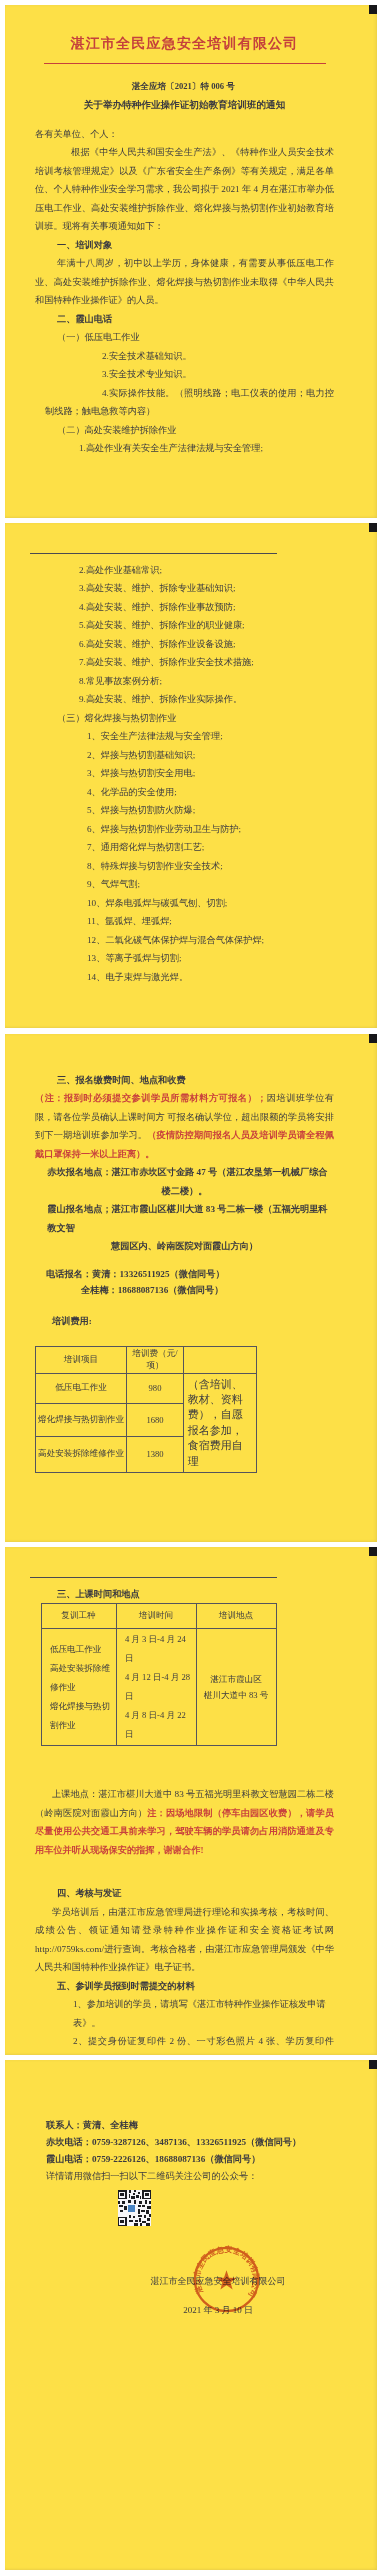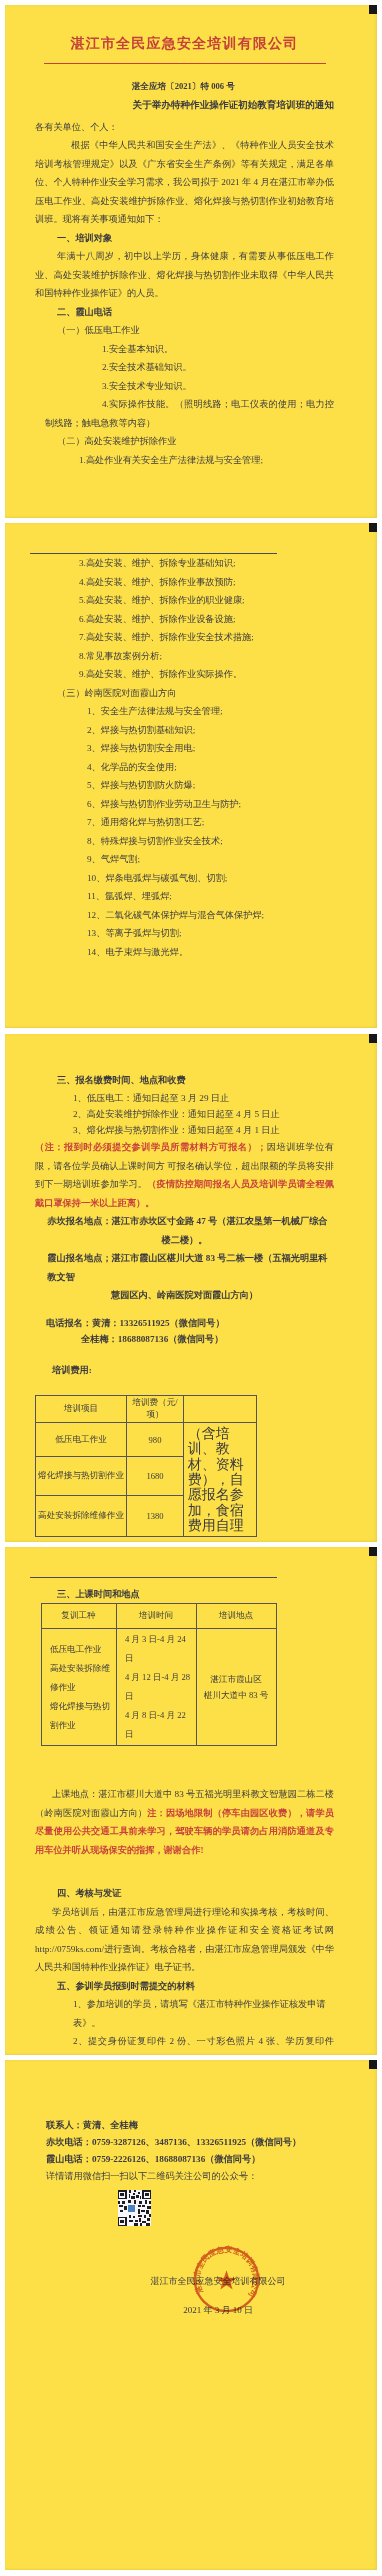--- a/index.html
+++ b/index.html
@@ -30,43 +30,43 @@
   .pl75{padding-left:46px;}
   .pl84{padding-left:52px;}
   .pl108{padding-left:67px;}
   .item4{padding-left:10px;text-indent:57px;}
   .hang2{padding-left:52px;text-indent:-14px;}
   
   .company{color:#c5413c;font-size:14px;line-height:16px;font-weight:bold;text-align:center;
            letter-spacing:1.2px;padding-top:31px;}
   .red-rule{border-top:1.2px solid #c5413c;width:282px;margin:11px auto 0;}
   .doc-no{text-align:center;font-weight:bold;font-size:8.6px;line-height:11px;margin-top:17px;padding-right:2.5px;}
-  .notice-title{text-align:right;font-weight:bold;font-size:9.6px;line-height:11.7px;margin-top:6.8px;}
-  .salutation{margin-top:7px;}
+  .notice-title{text-align:center;font-weight:bold;font-size:9.6px;line-height:11.7px;margin-top:6.8px;}
+  .salutation{margin-top:14px;}
   
   .rule-thin{border-top:0.6px solid #4a4a50;width:247px;margin:30px 0 0 -5px;}
   .mt11{margin-top:6.8px;}
   
   .sec3-head{padding-top:37px;}
   .deadline{font-size:9.2px;line-height:16px;}
   .deadlines{margin-top:1.2px;}
   .tel-block{margin-top:10px;}
   .tel-line{font-size:9.2px;line-height:16.6px;}
   .fee-head{margin-top:13.6px;padding-left:17px;}
   table{border-collapse:collapse;}
   td,th{border:0.6px solid #55545c;font-weight:normal;}
   .fee-table{margin:15.4px 0 0 0;font-size:8.6px;}
   .fee-table .c1{width:88px;text-align:center;}
   .fee-table .c2{width:54px;text-align:center;}
   .fee-table .c3{width:65px;}
   .fee-table .hrow{height:20.3px;}
   .fee-table .r1{height:23px;}
   .fee-table .r2{height:26px;}
   .fee-table .r3{height:28px;}
-  .fee-note{font-size:14px;line-height:15.4px;padding:2.5px 3.7px;text-align:left;vertical-align:middle;}
+  .fee-note{font-size:11px;line-height:15.4px;padding:2.5px 3.7px;text-align:left;vertical-align:middle;}
   
   .sch-table{margin:0 0 0 5.5px;font-size:8.6px;}
   .sch-table .c1{width:72px;}
   .sch-table .c2{width:77px;}
   .sch-table .c3{width:77px;}
   .sch-table .hrow{height:25px;text-align:center;}
   .sch-table .brow{height:84px;vertical-align:middle;}
   .sch-line{line-height:19px;padding-left:7.4px;}
   .sch-loc{text-align:center;line-height:16.6px;}
   .classloc{margin-top:39px;}
@@ -91,41 +91,41 @@
       <div class="company">湛江市全民应急安全培训有限公司</div>
       <div class="red-rule"></div>
       <div class="doc-no">湛全应培〔2021〕特 006 号</div>
       <div class="notice-title">关于举办特种作业操作证初始教育培训班的通知</div>
       <div class="line salutation">各有关单位、个人：</div>
       <p class="line para ind58">根据《中华人民共和国安全生产法》、《特种作业人员安全技术培训考核管理规定》以及《广东省安全生产条例》等有关规定，满足各单位、个人特种作业安全学习需求，我公司拟于 2021 年 4 月在湛江市举办低压电工作业、高处安装维护拆除作业、熔化焊接与热切割作业初始教育培训班。现将有关事项通知如下：</p>
       <div class="line b ind36">一、培训对象</div>
       <p class="line para ind36">年满十八周岁，初中以上学历，身体健康，有需要从事低压电工作业、高处安装维护拆除作业、熔化焊接与热切割作业未取得《中华人民共和国特种作业操作证》的人员。</p>
       <div class="line b ind36">二、霞山电话</div>
       <div class="line ind36">（一）低压电工作业</div>
-      <div class="line pl108">1.安全基本知识。</div>
       <div class="line pl108">2.安全技术基础知识。</div>
       <div class="line pl108">3.安全技术专业知识。</div>
       <p class="line para item4">4.实际操作技能。（照明线路；电工仪表的使用；电力控制线路；触电急救等内容）</p>
       <div class="line ind36">（二）高处安装维护拆除作业</div>
       <div class="line pl72">1.高处作业有关安全生产法律法规与安全管理;</div>
     </div>
   </section>
 
   <section class="page p2">
     <div class="corner"></div>
     <div class="content">
       <div class="rule-thin"></div>
+      <div class="line pl72 mt11">2.高处作业基础常识;</div>
       <div class="line pl72">3.高处安装、维护、拆除专业基础知识;</div>
       <div class="line pl72">4.高处安装、维护、拆除作业事故预防;</div>
       <div class="line pl72">5.高处安装、维护、拆除作业的职业健康;</div>
       <div class="line pl72">6.高处安装、维护、拆除作业设备设施;</div>
       <div class="line pl72">7.高处安装、维护、拆除作业安全技术措施;</div>
       <div class="line pl72">8.常见事故案例分析;</div>
       <div class="line pl72">9.高处安装、维护、拆除作业实际操作。</div>
-      <div class="line ind36">（三）岭南医院对面霞山方向</div>
+      <div class="line ind36">（三）熔化焊接与热切割作业</div>
       <div class="line pl84">1、安全生产法律法规与安全管理;</div>
       <div class="line pl84">2、焊接与热切割基础知识;</div>
       <div class="line pl84">3、焊接与热切割安全用电;</div>
       <div class="line pl84">4、化学品的安全使用;</div>
       <div class="line pl84">5、焊接与热切割防火防爆;</div>
       <div class="line pl84">6、焊接与热切割作业劳动卫生与防护;</div>
       <div class="line pl84">7、通用熔化焊与热切割工艺;</div>
       <div class="line pl84">8、特殊焊接与切割作业安全技术;</div>
       <div class="line pl84">9、气焊气割;</div>
       <div class="line pl84">10、焊条电弧焊与碳弧气刨、切割;</div>
@@ -133,25 +133,20 @@
       <div class="line pl84">12、二氧化碳气体保护焊与混合气体保护焊;</div>
       <div class="line pl84">13、等离子弧焊与切割;</div>
       <div class="line pl84">14、电子束焊与激光焊。</div>
     </div>
   </section>
 
   <section class="page p3">
     <div class="corner"></div>
     <div class="content">
       <div class="line b ind36 sec3-head">三、报名缴费时间、地点和收费</div>
-      <div class="deadlines">
-        <div class="deadline pl62">1、低压电工：通知日起至 3 月 29 日止</div>
-        <div class="deadline pl62">2、高处安装维护拆除作业：通知日起至 4 月 5 日止</div>
-        <div class="deadline pl62">3、熔化焊接与热切割作业：通知日起至 4 月 1 日止</div>
-      </div>
       <p class="line para"><span class="red b">（注：报到时必须提交参训学员所需材料方可报名）；</span><span>因培训班学位有限，请各位学员确认上课时间方 可报名确认学位，超出限额的学员将安排到下一期培训班参加学习。</span><span class="red b">（疫情防控期间报名人员及培训学员请全程佩戴口罩保持一米以上距离）。</span></p>
       <div class="line b pl20">赤坎报名地点：湛江市赤坎区寸金路 47 号（湛江农垦第一机械厂综合</div>
       <div class="line b center">楼二楼）。</div>
       <div class="line b pl20">霞山报名地点；湛江市霞山区椹川大道 83 号二栋一楼（五福光明里科教文智</div>
       <div class="line b center">慧园区内、岭南医院对面霞山方向）</div>
       <div class="tel-block">
         <div class="tel-line b pl18">电话报名：黄清：13326511925（微信同号）</div>
         <div class="tel-line b pl75">全桂梅：18688087136（微信同号）</div>
       </div>
       <div class="line b fee-head">培训费用:</div>

